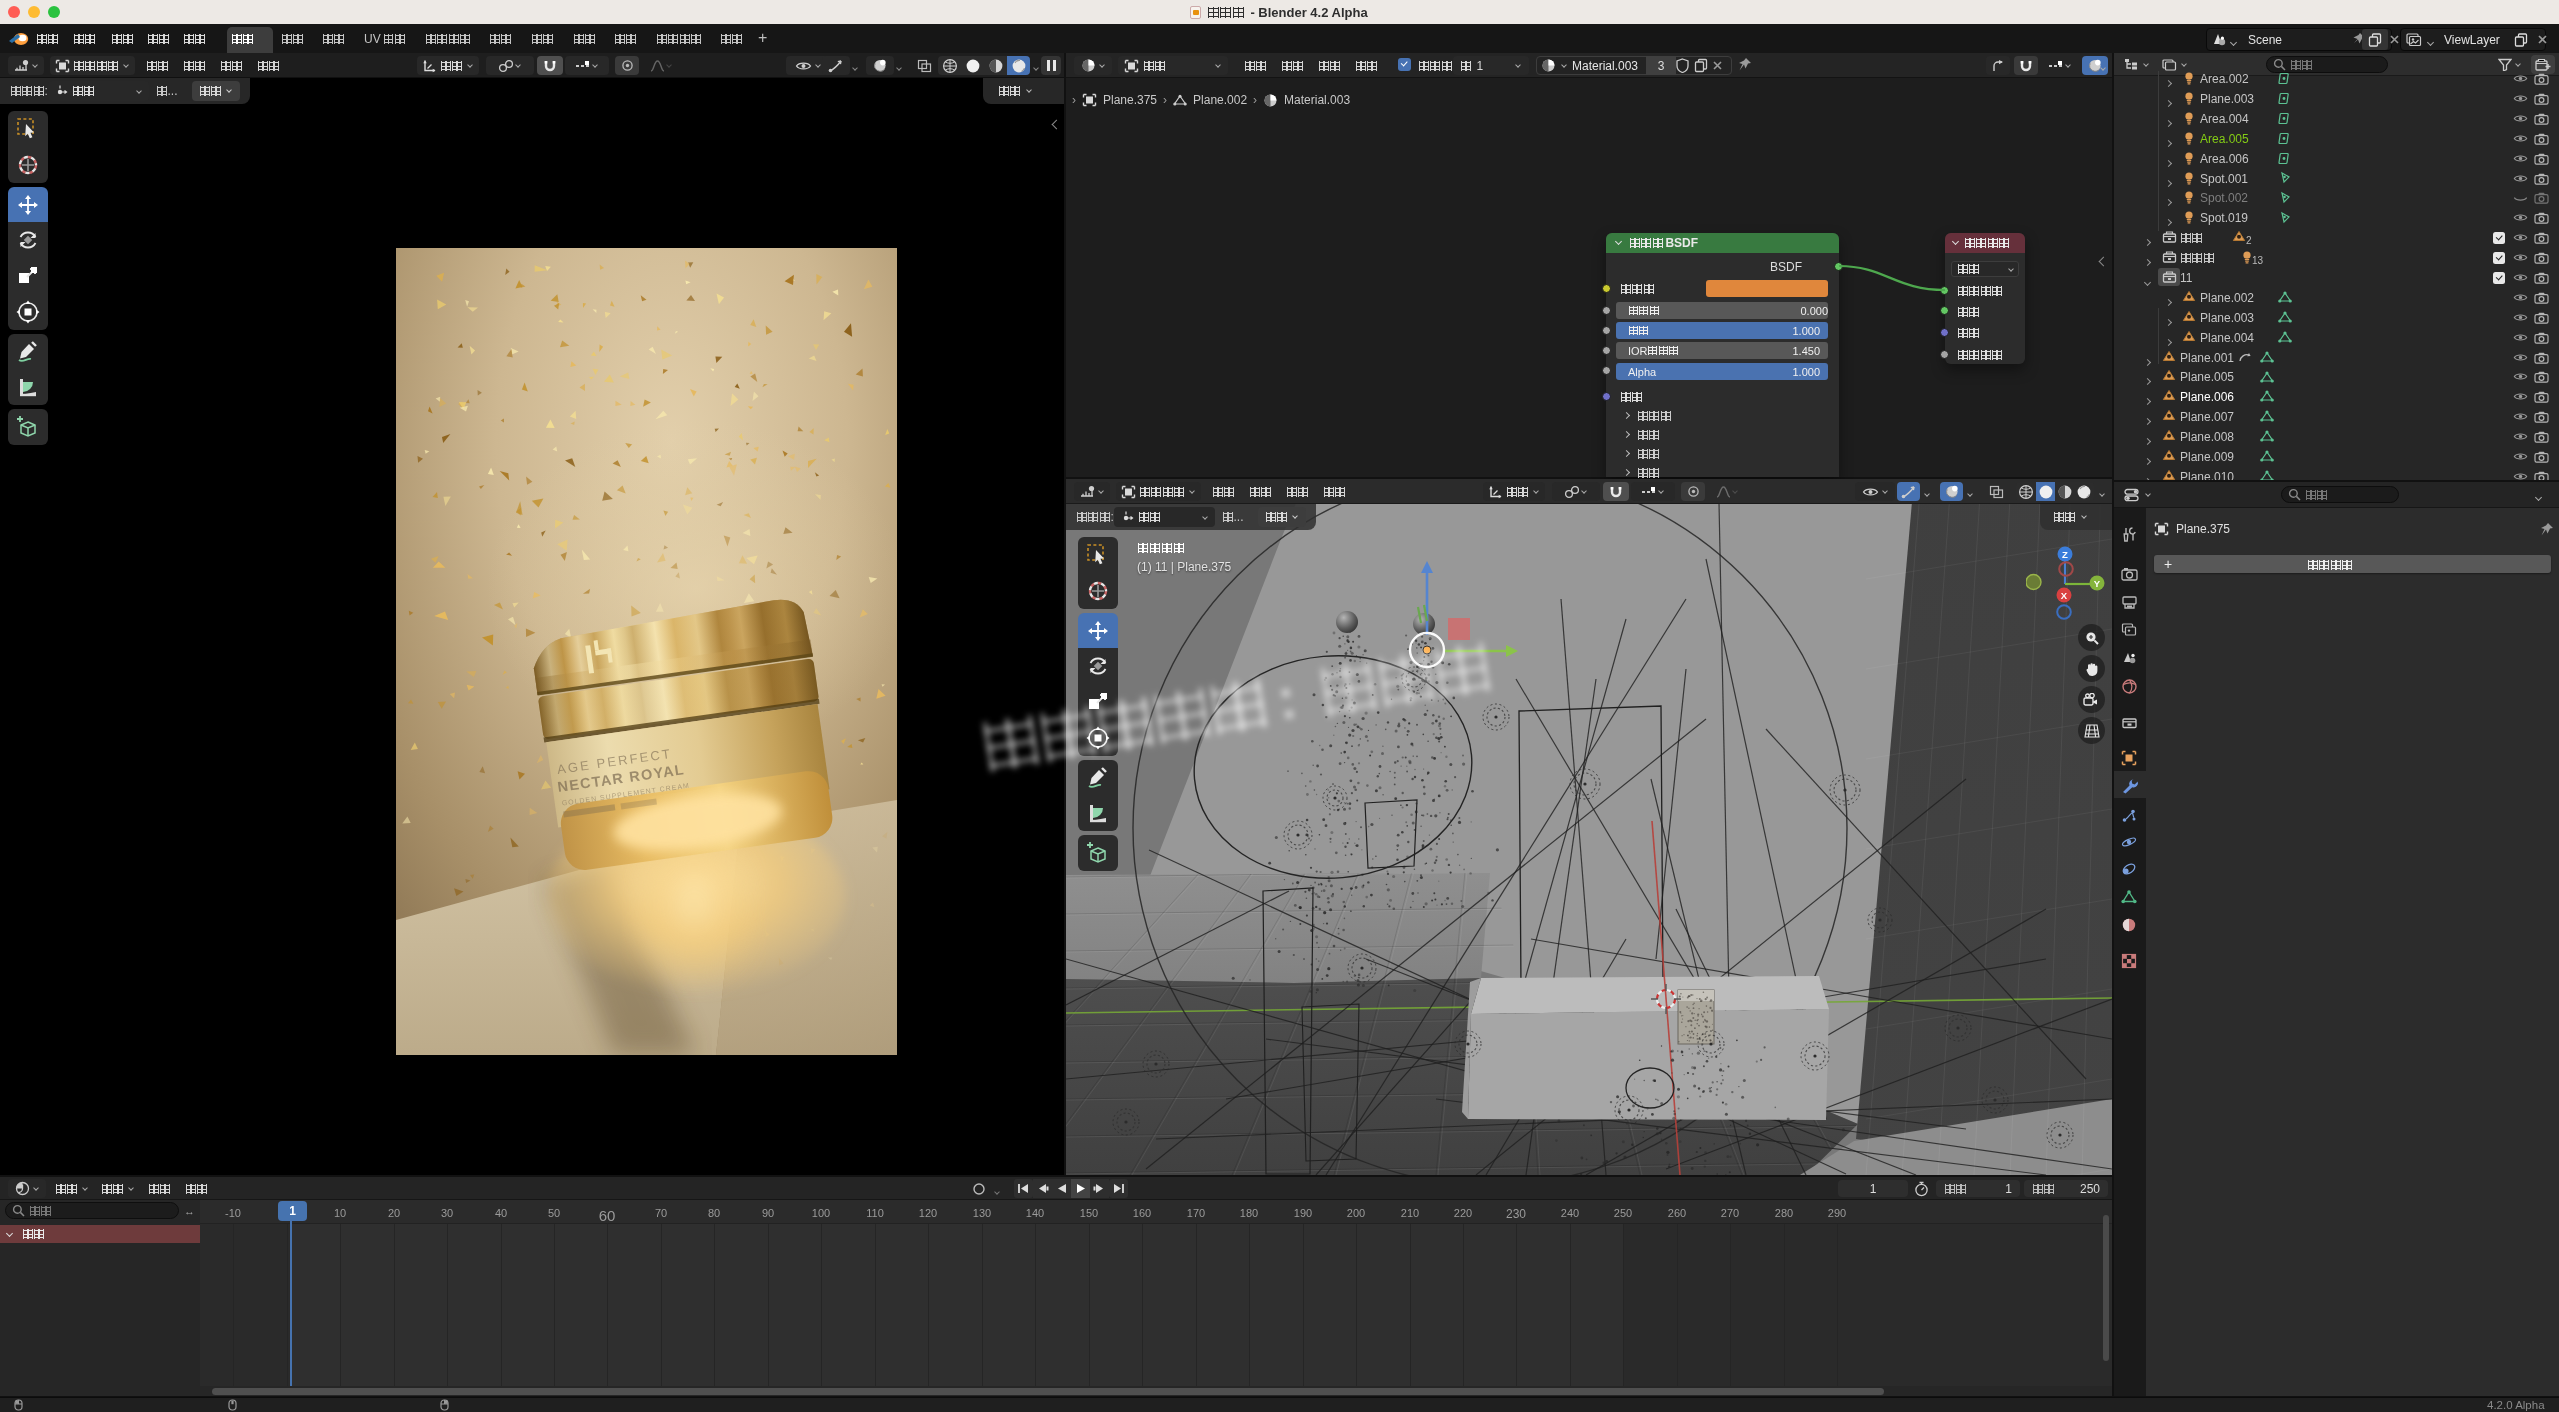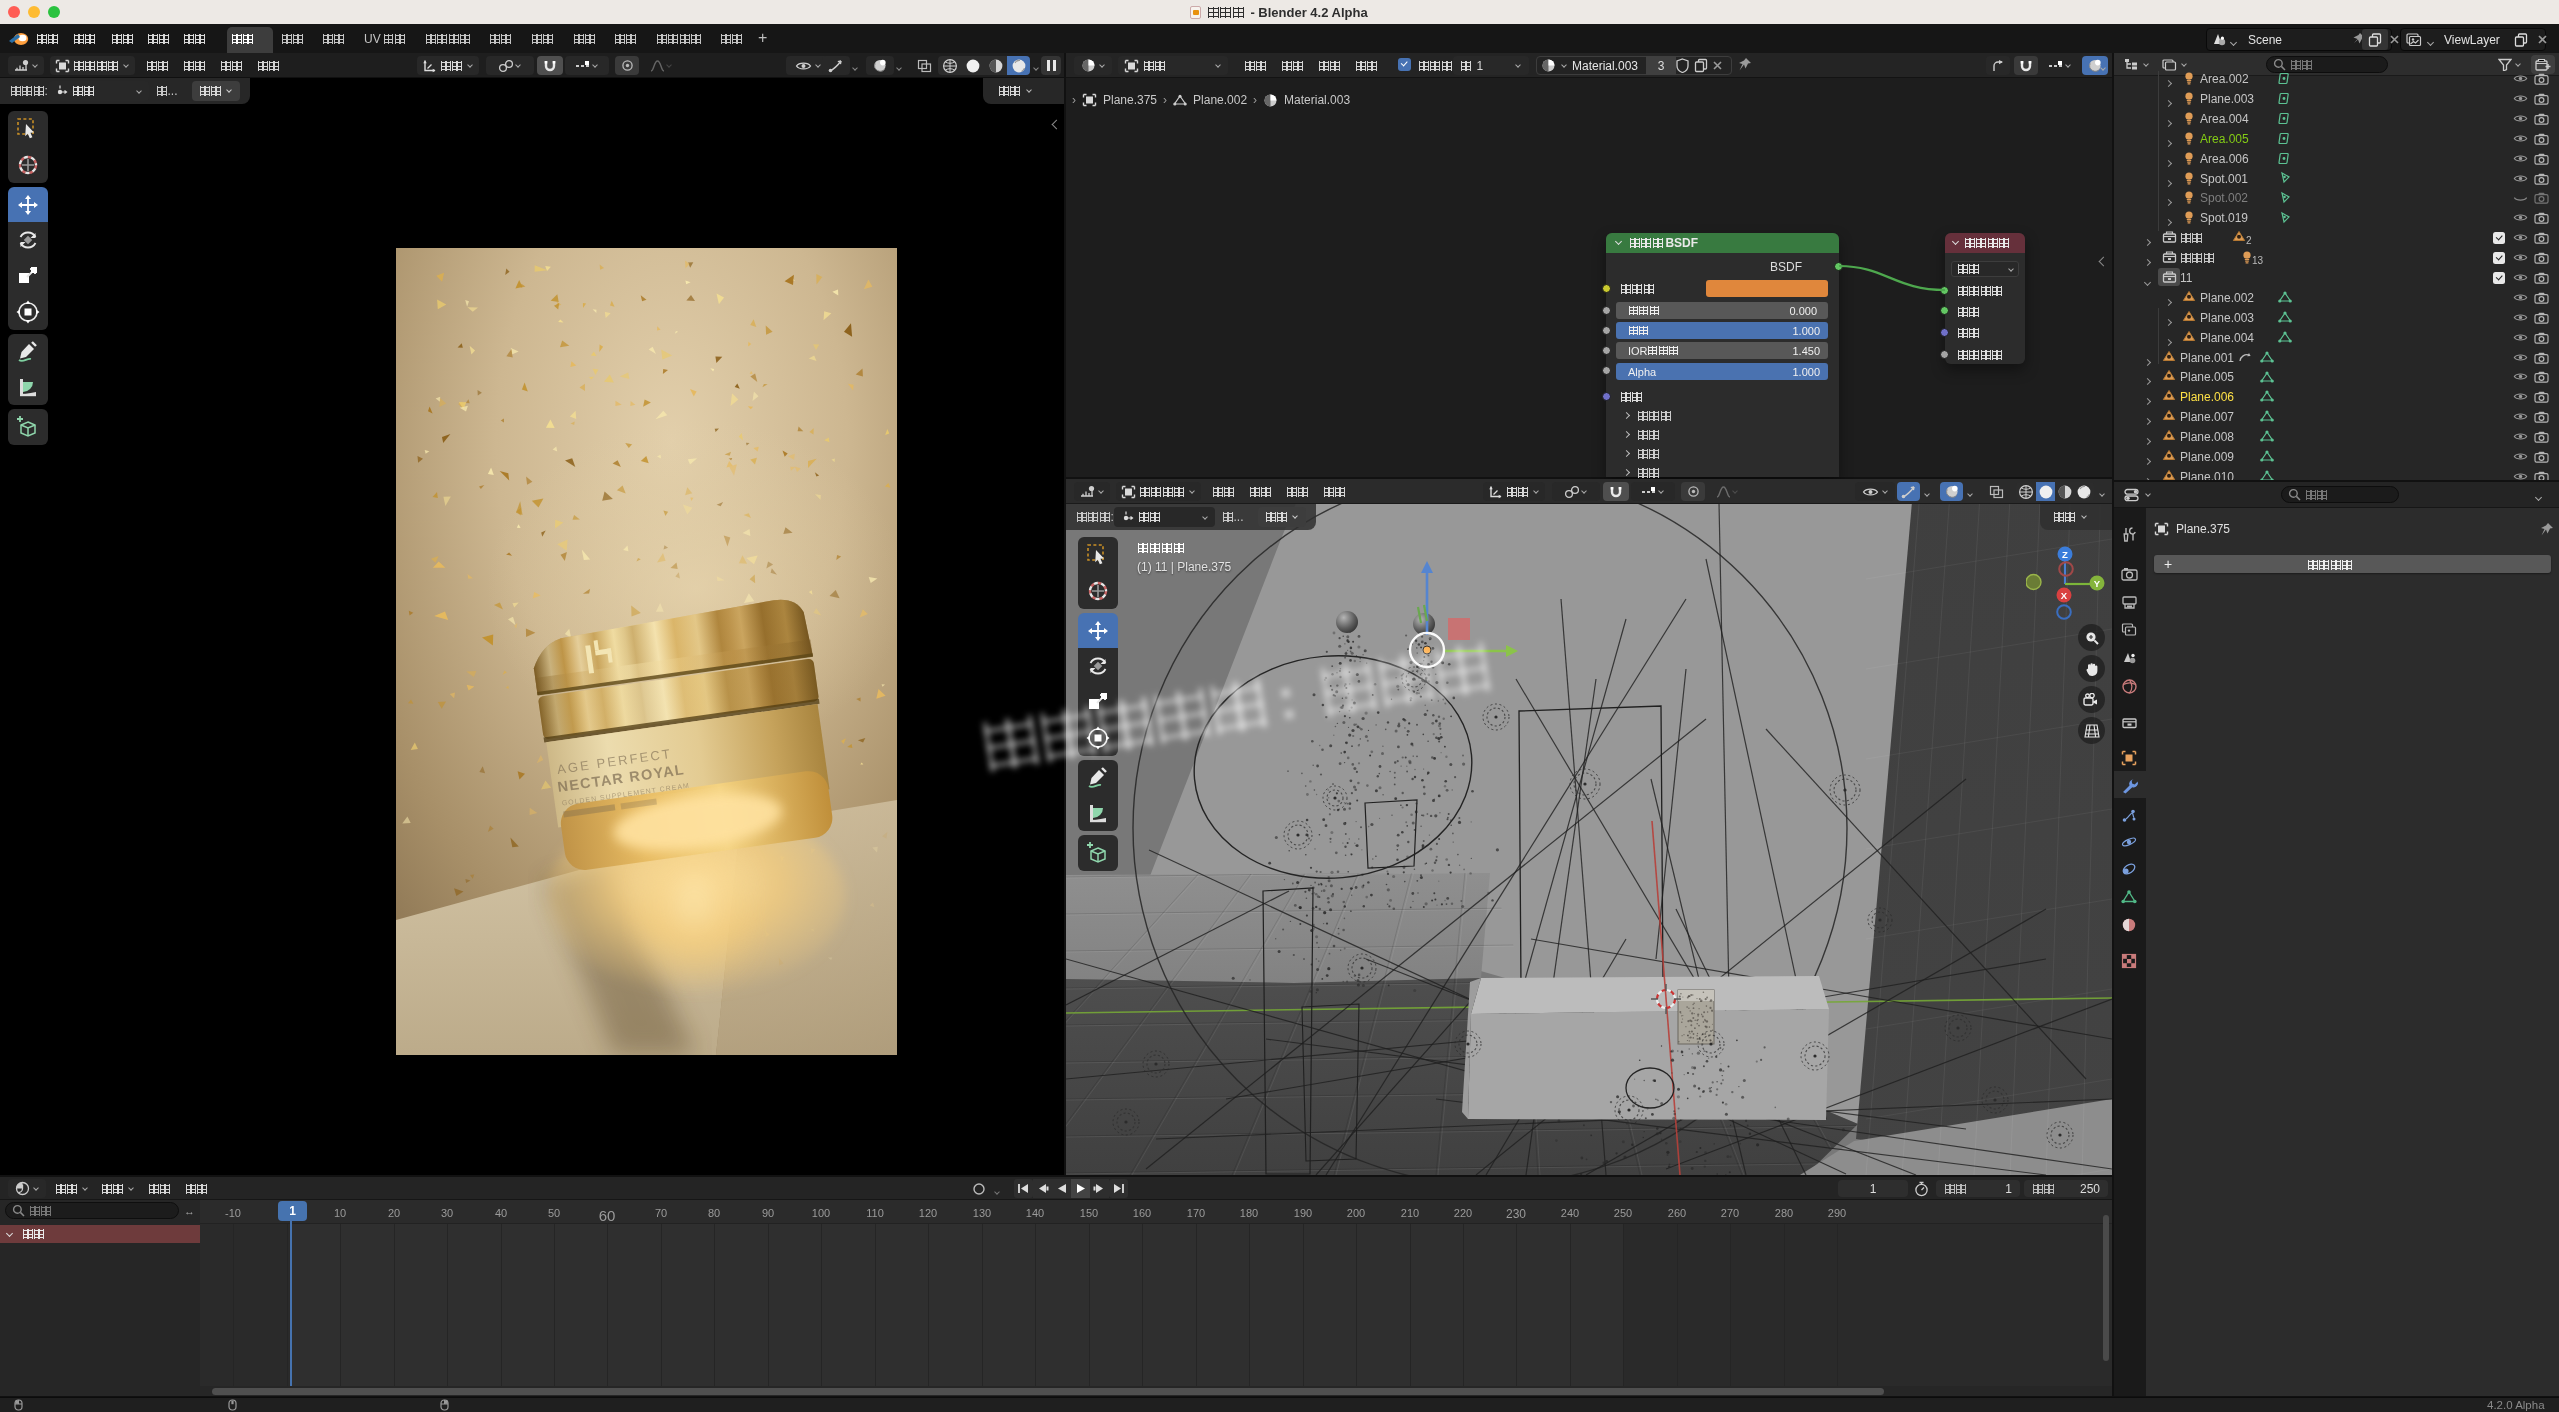--- a/index.html
+++ b/index.html
@@ -835,21 +835,21 @@
     <div class="row" style="left:1770px;top:259px;height:15px;color:#ddd">BSDF</div>
     <div class="a" style="left:1834px;top:262px;width:9px;height:9px;border-radius:50%;background:#63c763;border:1px solid #191919"></div>
     <div class="row" style="left:1620px;top:228px;height:15px;color:#ddd"></div>
     <div class="a" style="left:1602px;top:284px;width:9px;height:9px;border-radius:50%;background:#c9c92f;border:1px solid #191919"></div>
     <div class="row" style="left:1620px;top:281px;height:15px;color:#ddd">
       <span class="k"><b></b><b></b><b></b></span>
     </div>
     <div class="a" style="left:1706px;top:280px;width:122px;height:17px;background:#e0873c;border-radius:3px"></div>
     <div class="a" style="left:1616px;top:302px;width:212px;height:17px;background:#585858;border-radius:3px;display:flex;align-items:center;color:#f0f0f0;font-size:11px">
       <span style="margin-left:12px"><span class="k"><b></b><b></b><b></b></span></span>
-      <span style="margin-left:auto;margin-right:11px">0.000</span>
+      <span style="margin-left:auto;margin-right:0">0.000</span>
     </div>
     <div class="a" style="left:1616px;top:322px;width:212px;height:17px;background:#4a72b0;border-radius:3px;display:flex;align-items:center;color:#f0f0f0;font-size:11px">
       <span style="margin-left:12px"><span class="k"><b></b><b></b></span></span>
       <span style="margin-left:auto;margin-right:8px">1.000</span>
     </div>
     <div class="a" style="left:1616px;top:342px;width:212px;height:17px;background:#585858;border-radius:3px;display:flex;align-items:center;color:#f0f0f0;font-size:11px">
       <span style="margin-left:12px">IOR<span class="k kin"><b></b><b></b><b></b></span></span>
       <span style="margin-left:auto;margin-right:8px">1.450</span>
     </div>
     <div class="a" style="left:1616px;top:363px;width:212px;height:17px;background:#4a72b0;border-radius:3px;display:flex;align-items:center;color:#f0f0f0;font-size:11px">
@@ -2623,21 +2623,21 @@
         </svg>
       </div>
       <div class="a" style="left:31px;top:340px"><span style="display:inline-block;width:5px;height:5px;border-right:1.5px solid #999;border-bottom:1.5px solid #999;transform:rotate(-45deg)"></span></div>
       <div class="a" style="left:48px;top:336px">
         <svg width="14" height="12" viewBox="0 0 14 12">
           <path d="M7 1.5 L12.6 10.5 H1.4 Z" fill="#dd9c54"></path>
           <path d="M7 1.5 L12.6 10.5 H1.4 Z" fill="none" stroke="#b57832" stroke-width="1"></path>
           <circle cx="7" cy="6.8" r="2" fill="#2e2014"></circle>
         </svg>
       </div>
-      <div class="row" style="left:66px;top:336px;height:15px;color:#fde047">Plane.006</div>
+      <div class="row" style="left:66px;top:336px;height:15px;color:#ffffff">Plane.006</div>
       <div class="a" style="left:146px;top:337px">
         <svg width="14" height="12" viewBox="0 0 14 12">
           <path d="M7 2 L12.4 10 H1.6 Z" fill="none" stroke="#5cc293" stroke-width="1.2"></path>
           <circle cx="7" cy="2" r="1.6" fill="#5cc293"></circle>
           <circle cx="1.8" cy="10" r="1.6" fill="#5cc293"></circle>
           <circle cx="12.2" cy="10" r="1.6" fill="#5cc293"></circle>
         </svg>
       </div>
       <div class="a" style="left:399px;top:338px">
         <svg width="15" height="11" viewBox="0 0 17 12">

